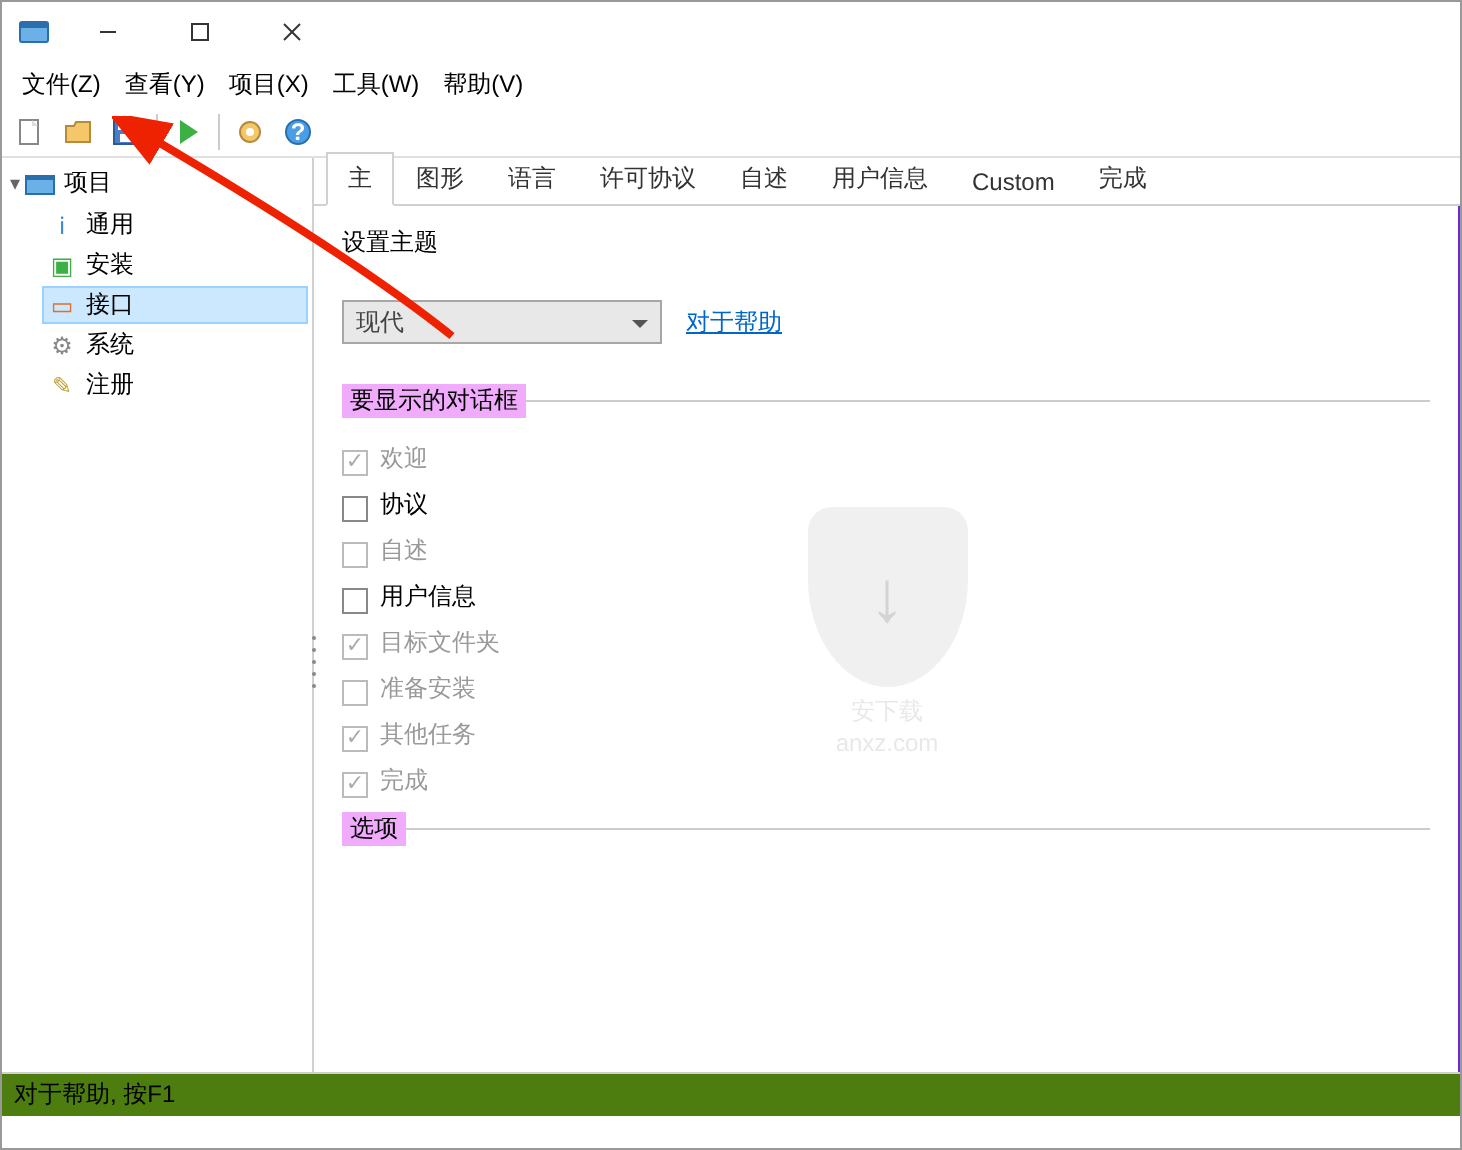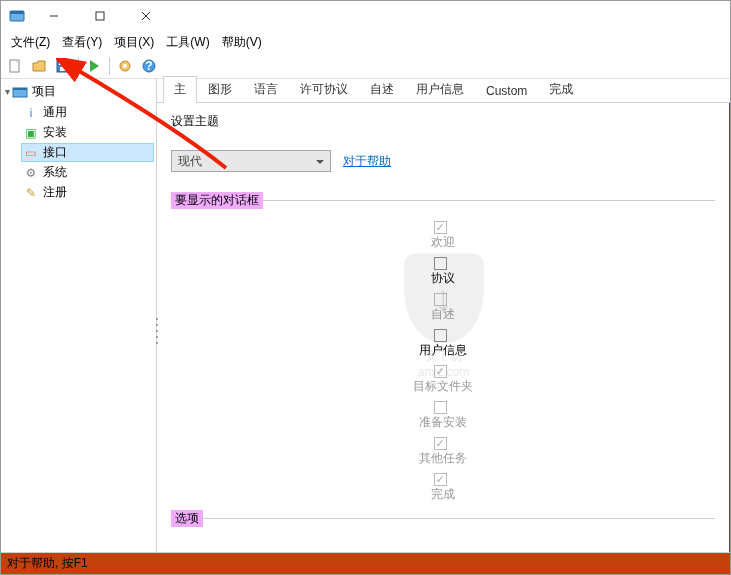--- a/index.html
+++ b/index.html
@@ -36,28 +36,28 @@
 .tab.active { background: #fff; border-color: #d0d0d0; border-bottom: 1px solid #fff; margin-bottom: -1px; }
 
 .panel { flex: 1; padding: 10px 14px; overflow: auto; border-right: 1px solid #6d28d9; }
 .field-row { display: flex; align-items: center; gap: 12px; margin-bottom: 28px; margin-top: 20px; }
 .select { width: 160px; height: 22px; border: 1px solid #a7a7a7; background: #e8e8e8; display: flex; align-items: center; padding: 0 6px; position: relative; color: #444; }
 .select::after { content: ""; position: absolute; right: 6px; top: 9px; border: 4px solid transparent; border-top-color: #555; }
 .link { color: #0066cc; text-decoration: underline; cursor: pointer; }
 
 .group { border-top: 1px solid #ccc; margin: 12px 0 4px; padding-top: 0; position: relative; }
 .group-title { position: relative; top: -9px; background: #f0abfc; display: inline-block; padding: 0 4px; }
-.chk { display: flex; align-items: center; padding: 3px 0; flex-direction: column; }
+.chk { display: flex; align-items: flex-end; padding: 3px 0; }
 .chk .box { width: 13px; height: 13px; border: 1px solid #888; margin-right: 6px; display: flex; align-items: center; justify-content: center; font-size: 10px; line-height: 1; background: #fff; }
 .chk.disabled { color: #999; }
 .chk.disabled .box { border-color: #bbb; }
 .chk .box.checked::before { content: "✓"; font-size: 11px; color: #333; }
 .chk.disabled .box.checked::before { color: #aaa; }
 
-.statusbar { position: absolute; left: 0; right: 0; bottom: 0; height: 22px; border-top: 1px solid #d0d0d0; display: flex; align-items: center; padding: 0 6px; background: #c2410c; }
+.statusbar { position: absolute; left: 0; right: 0; bottom: 16px; height: 22px; border-top: 1px solid #d0d0d0; display: flex; align-items: center; padding: 0 6px; background: #4d7c0f; }
 
 .arrow-svg { position: absolute; left: 55px; top: 57px; pointer-events: none; z-index: 5; }
 
 .watermark { position: absolute; left: 50%; top: 50%; transform: translate(-50%, -50%); color: rgba(128,128,128,0.18); font-size: 26px; text-align: center; pointer-events: none; z-index: 1; }
 .watermark .shield { width: 80px; height: 90px; margin: 0 auto 4px; background: rgba(128,128,128,0.12); border-radius: 12px 12px 50% 50% / 12px 12px 60% 60%; position: relative; }
 .watermark .shield::after { content: "↓"; position: absolute; left: 50%; top: 50%; transform: translate(-50%,-50%); font-size: 36px; color: rgba(128,128,128,0.25); }
 </style>
 </head>
 <body>
 

